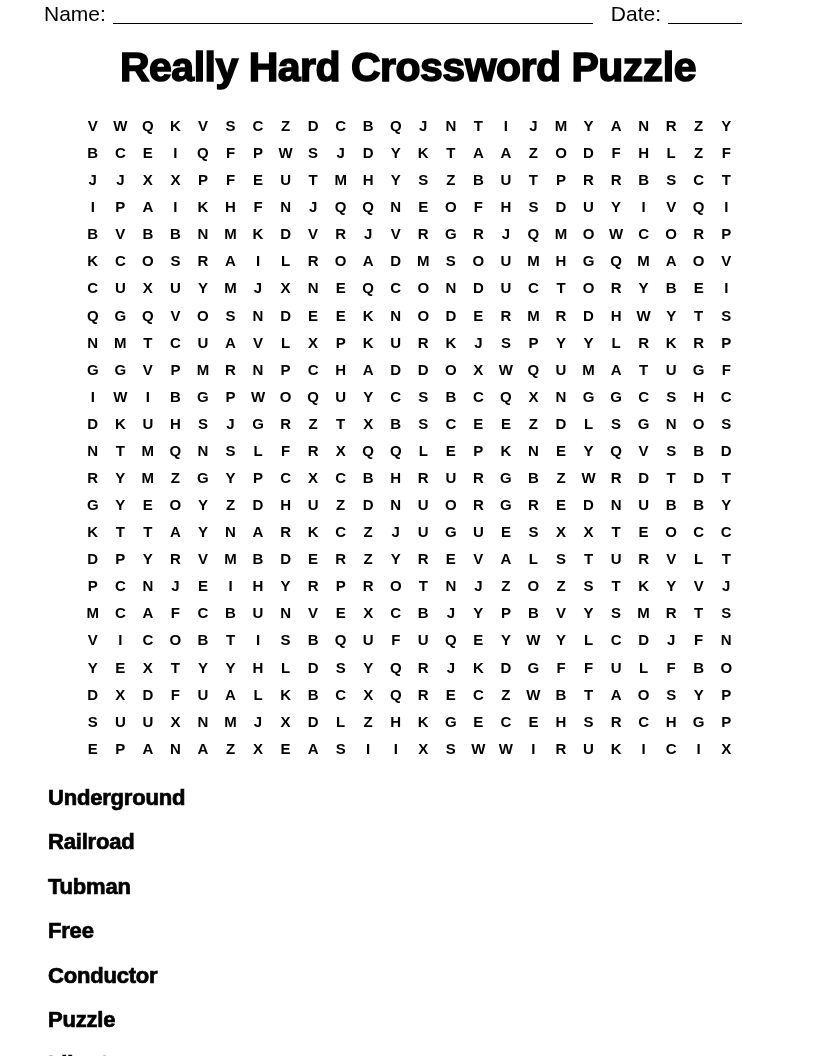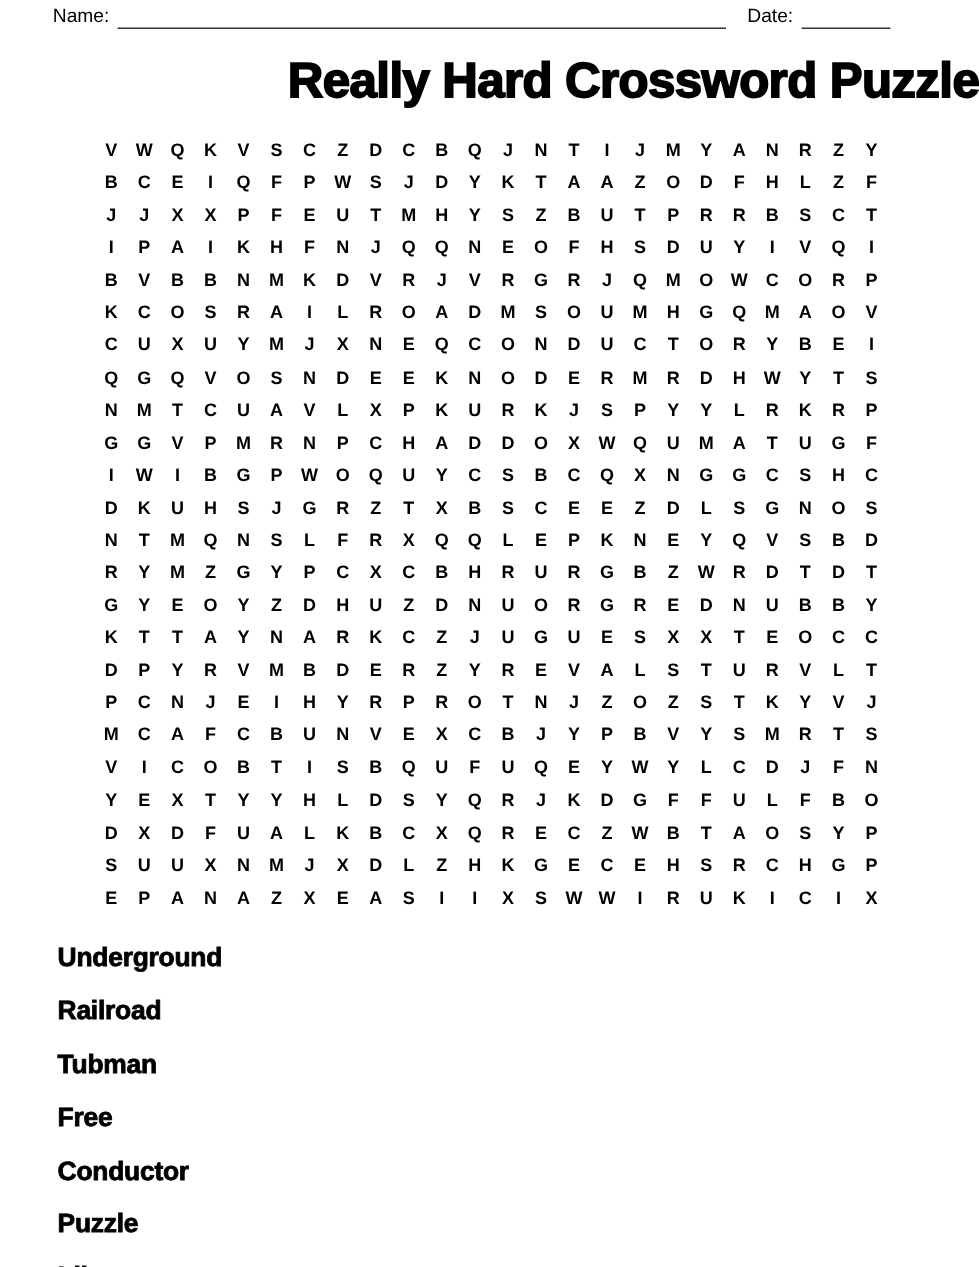--- a/index.html
+++ b/index.html
@@ -13,21 +13,21 @@
   }
   .page { position: absolute; inset: 0; }
 
   
   .header-line {
     position: absolute;
     left: 44px; right: 74px; top: 2px;
     height: 22px;
     display: flex;
     align-items: flex-end;
-    font-size: 16px;
+    font-size: 21px;
     line-height: 20px;
   }
   .hdr-label { white-space: nowrap; padding-bottom: 0px; }
   .fill-line {
     flex: 1 1 auto;
     border-bottom: 1.6px solid #000;
     height: 18px;
     margin-left: 7px;
   }
   .date-label { margin-left: 18px; margin-top: 24px; }
@@ -35,21 +35,21 @@
     flex: 0 0 74px;
     border-bottom: 1.6px solid #000;
     height: 18px;
     margin-left: 7px;
   }
 
   
   .title {
     position: absolute;
     top: 44px; left: 0; width: 100%;
-    text-align: right;
+    text-align: center;
     font-size: 41px;
     font-weight: bold;
     letter-spacing: -0.5px;
     -webkit-text-stroke: 1.5px #000;
   }
 
   
   .grid {
     position: absolute;
     left: 79px; top: 112px;

